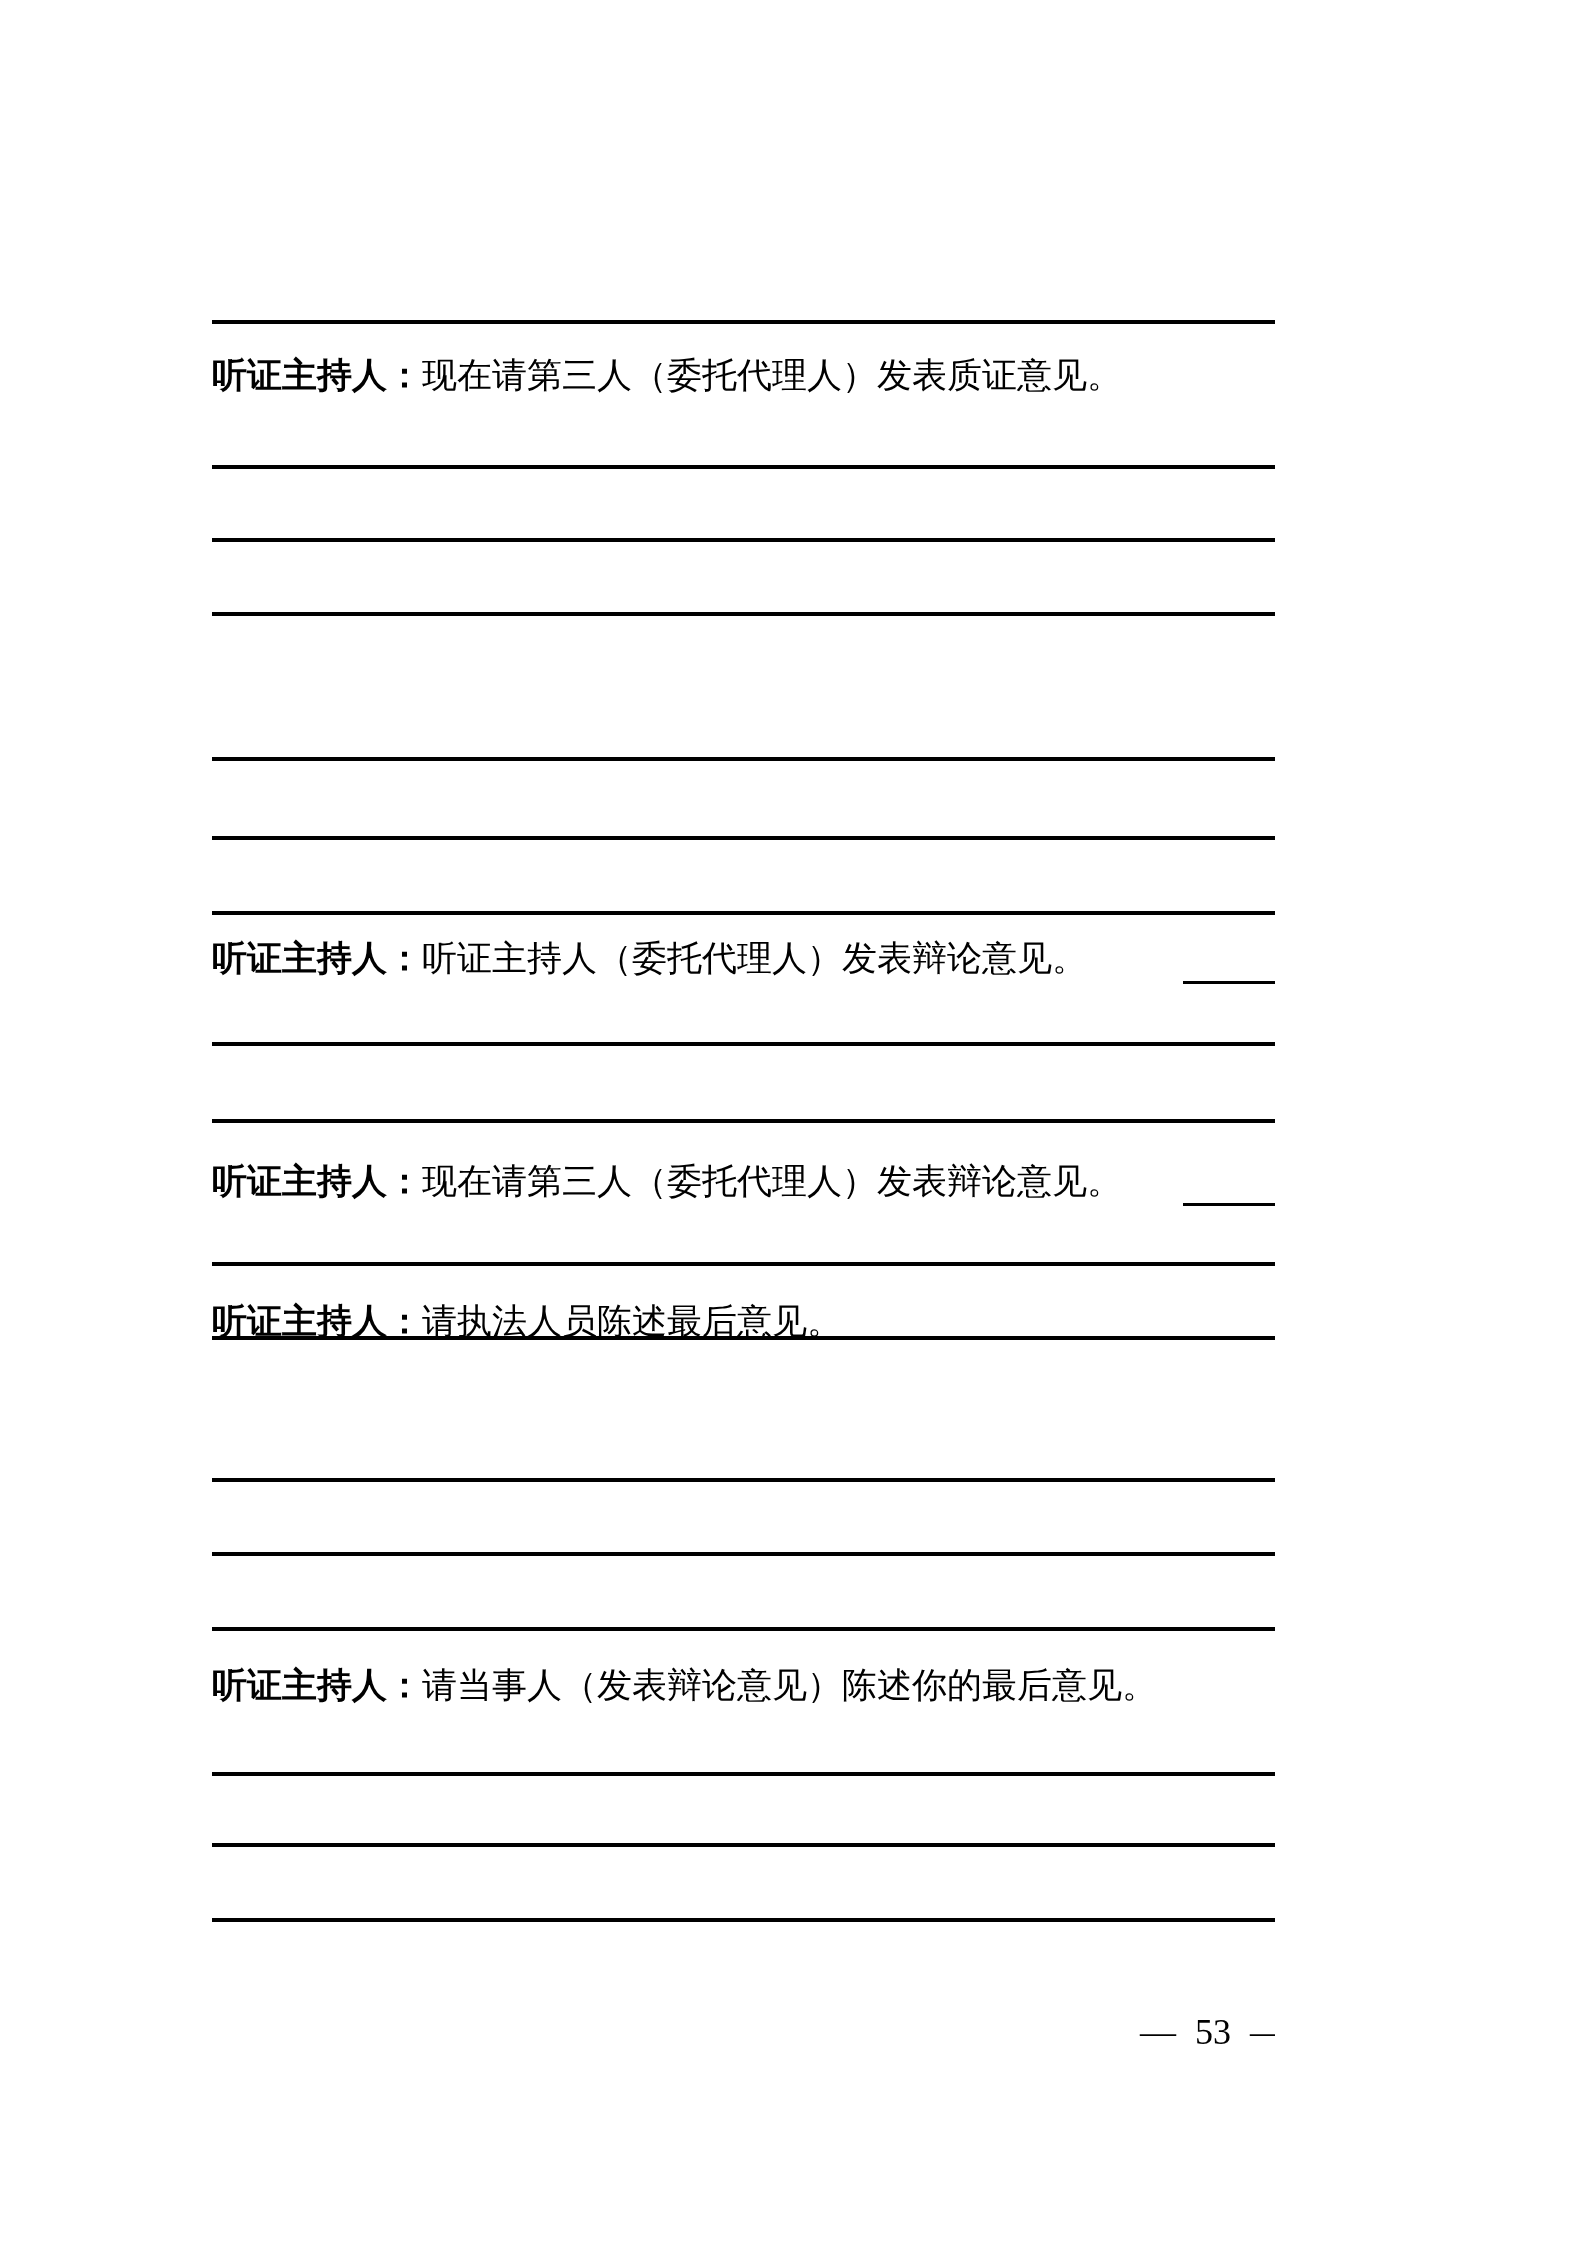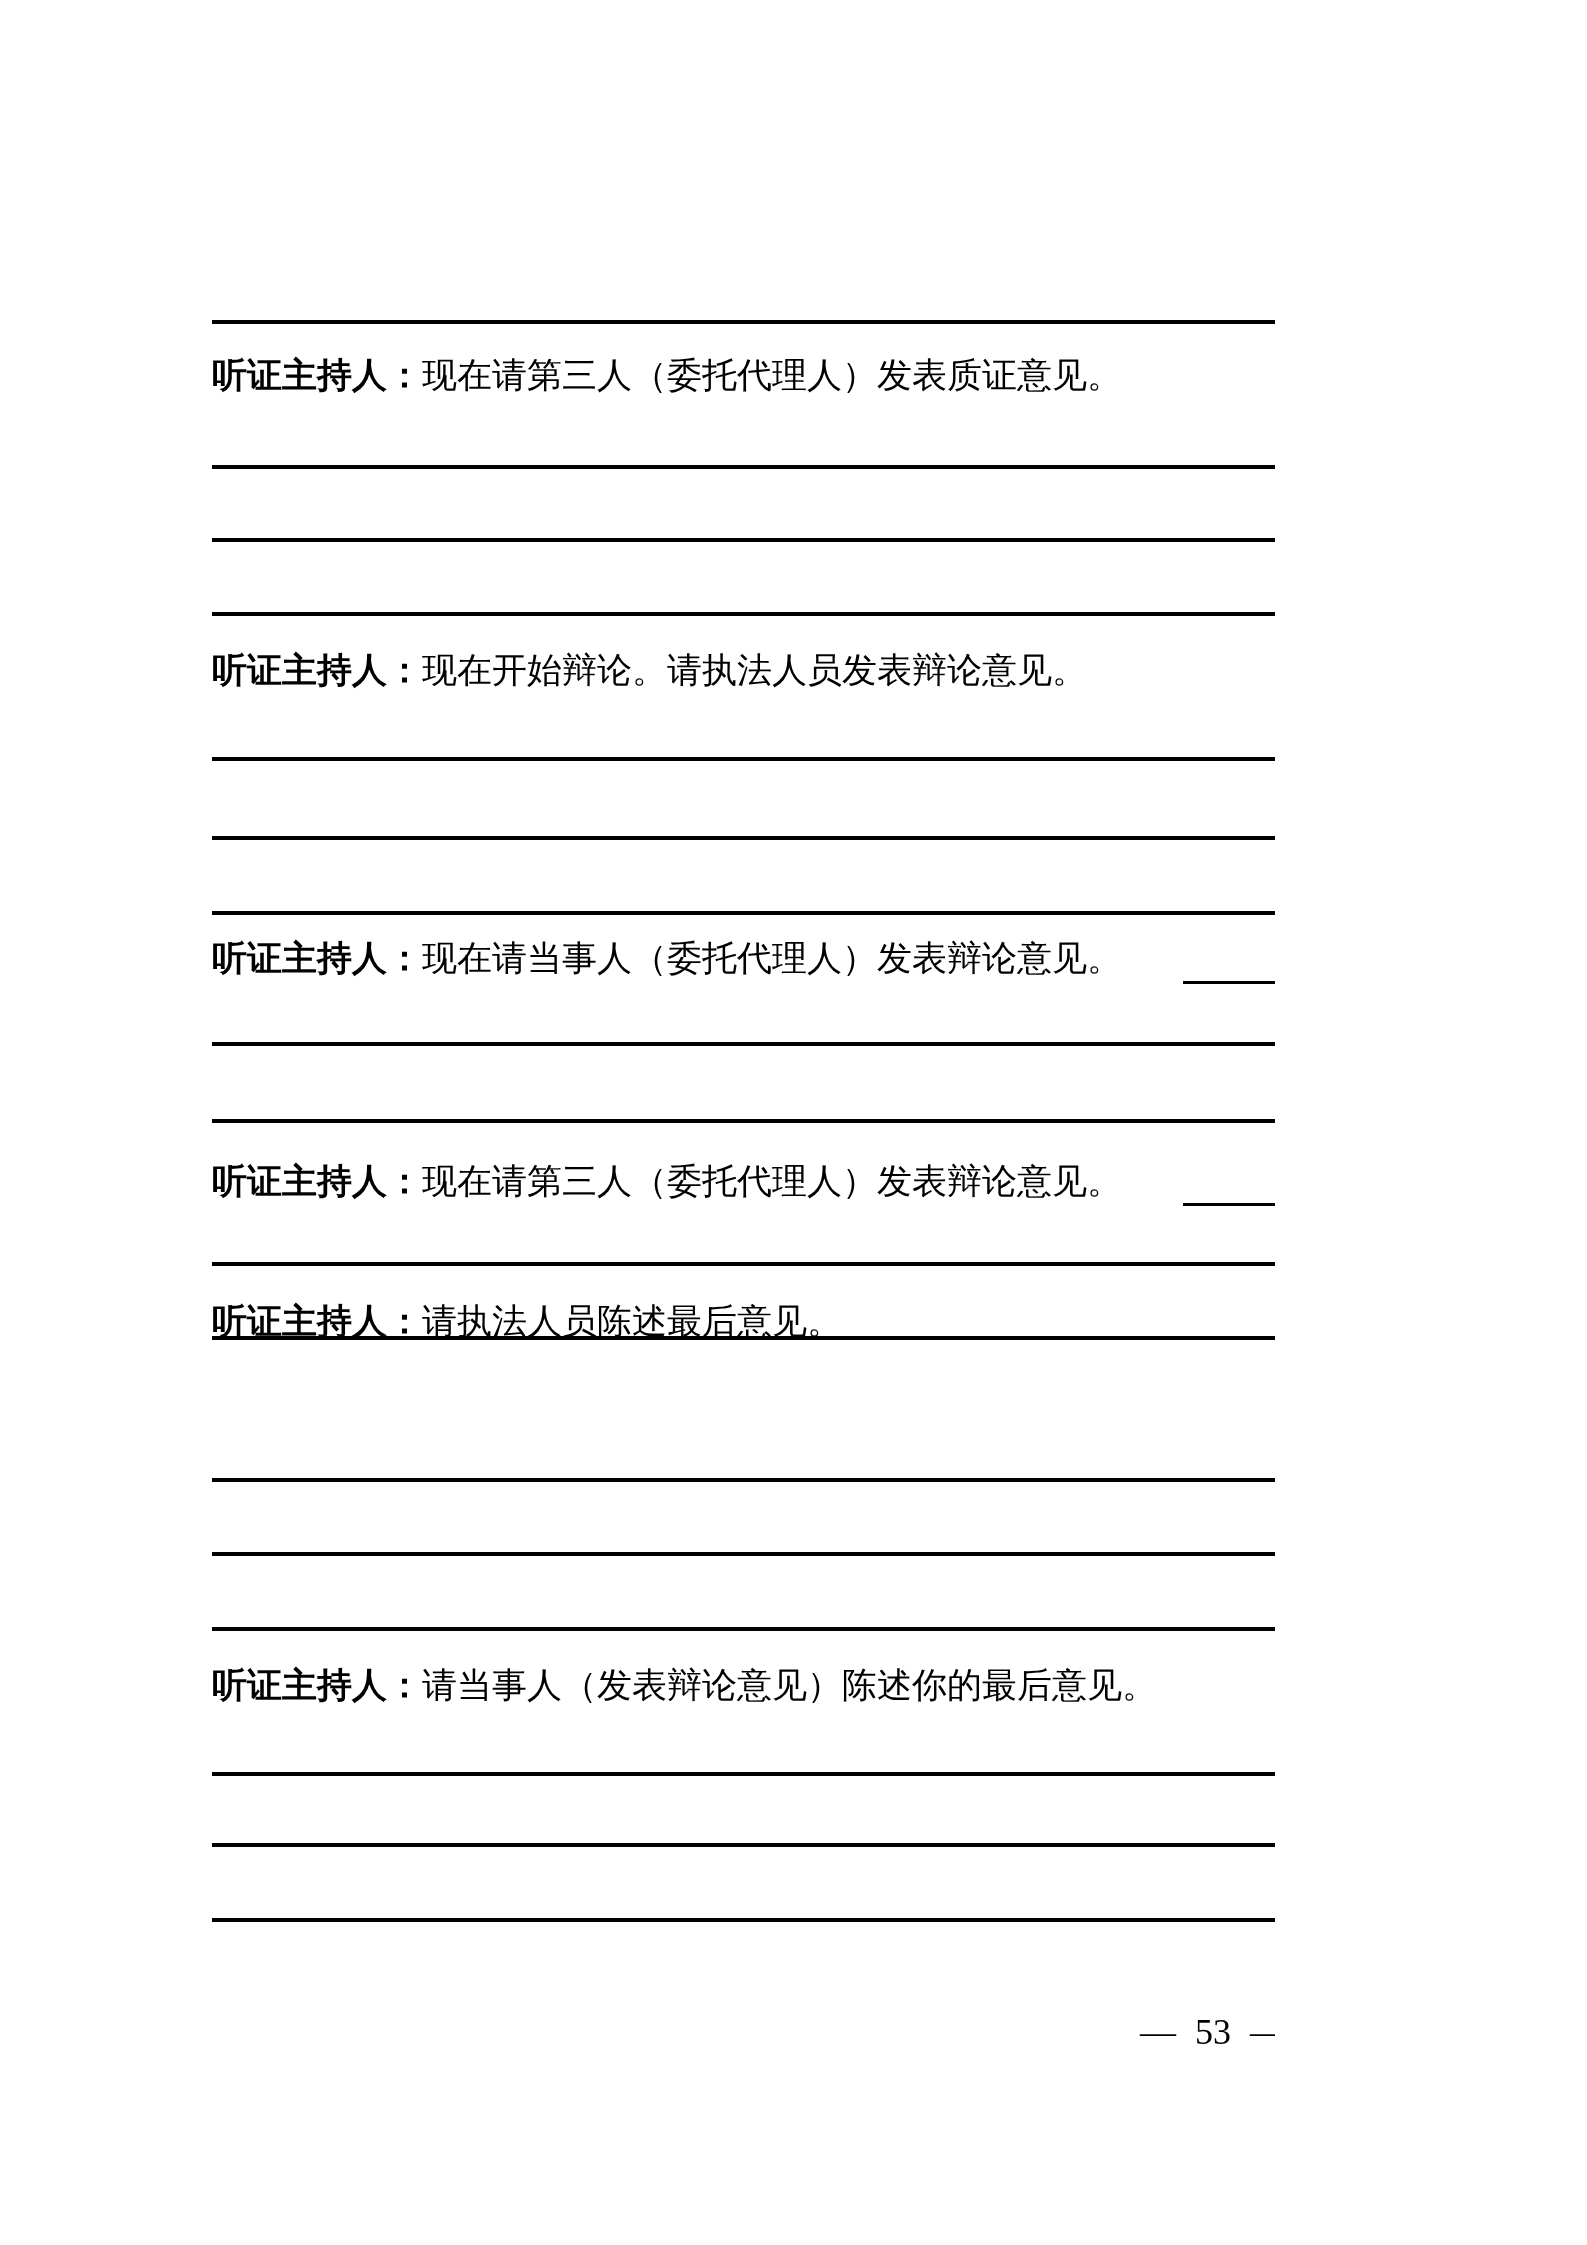--- a/index.html
+++ b/index.html
@@ -66,29 +66,26 @@
 <div class="page">
 
   <div class="rule" style="top:320px"></div>
   <div class="textline" style="top:350px">
     <span class="speaker">听证主持人：</span><span class="statement">现在请第三人（委托代理人）发表质证意见。</span>
   </div>
   <div class="rule" style="top:465px"></div>
   <div class="rule" style="top:538px"></div>
 
   <div class="rule" style="top:612px"></div>
-  <div class="textline" style="top:645px">
-    <span class="speaker">听证主持人：</span><span class="statement">现在开始辩论。请执法人员发表辩论意见。</span>
-  </div>
   <div class="rule" style="top:757px"></div>
   <div class="rule" style="top:836px"></div>
 
   <div class="rule" style="top:911px"></div>
   <div class="textline" style="top:933px">
-    <span class="speaker">听证主持人：</span><span class="statement">现在请当事人（委托代理人）发表辩论意见。</span>
+    <span class="speaker">听证主持人：</span><span class="statement">听证主持人（委托代理人）发表辩论意见。</span>
   </div>
   <div class="blank-underline" style="top:981px; left:1183px; width:210px"></div>
   <div class="rule" style="top:1042px"></div>
 
   <div class="rule" style="top:1119px"></div>
   <div class="textline" style="top:1156px">
     <span class="speaker">听证主持人：</span><span class="statement">现在请第三人（委托代理人）发表辩论意见。</span>
   </div>
   <div class="blank-underline" style="top:1203px; left:1183px; width:210px"></div>
   <div class="rule" style="top:1262px"></div>

